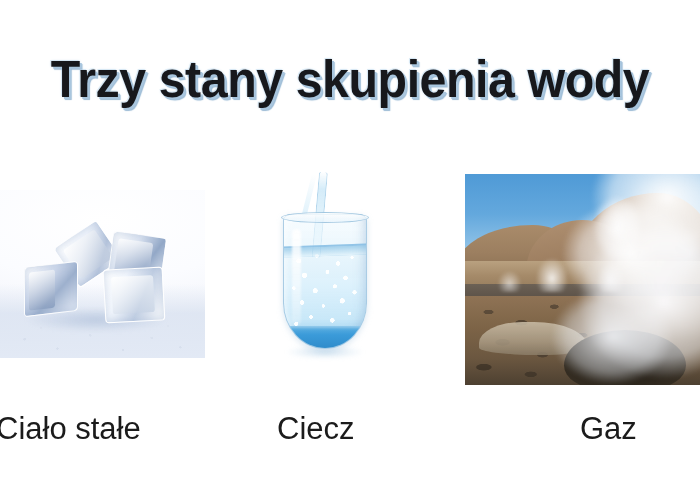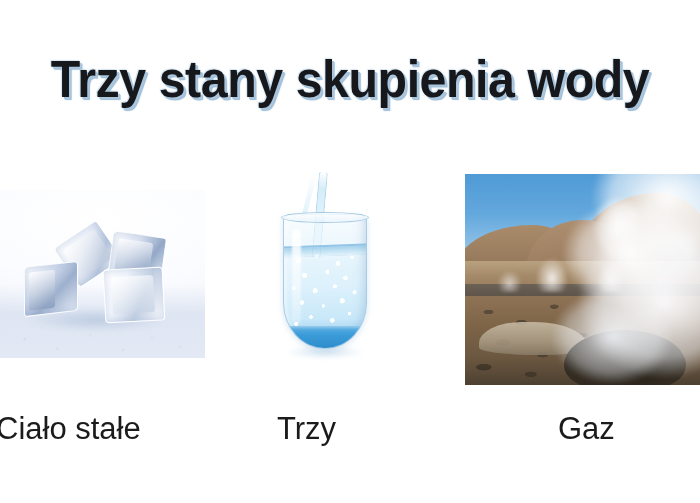--- a/index.html
+++ b/index.html
@@ -352,21 +352,21 @@
     position: absolute;
     font-family: "Liberation Sans", sans-serif;
     font-weight: normal;
     font-size: 31px;
     line-height: 36px;
     color: #1b1b1b;
     white-space: nowrap;
   }
   .caption.solid  { left: -4px;  top: 411px; }
   .caption.liquid { left: 277px; top: 411px; }
-  .caption.gas    { left: 558px; top: 411px; }
+  .caption.gas    { left: 580px; top: 411px; }
 </style>
 </head>
 <body>
 
 <div class="slide-title">Trzy stany skupienia wody</div>
 
 <div class="picture-row">
 
   <div class="fig-solid" aria-label="ice-cubes-photo">
     <div class="surface"></div>
@@ -403,14 +403,14 @@
     <div class="gas-pit"></div>
     <div class="steam-small-c"></div>
     <div class="steam-small-a"></div>
     <div class="steam-small-b"></div>
     <div class="steam-secondary"></div>
     <div class="steam-main"></div>
   </div>
 </div>
 
 <div class="caption solid">Ciało stałe</div>
-<div class="caption liquid">Trzy</div>
+<div class="caption liquid">Ciecz</div>
 <div class="caption gas">Gaz</div>
 
 </body></html>

